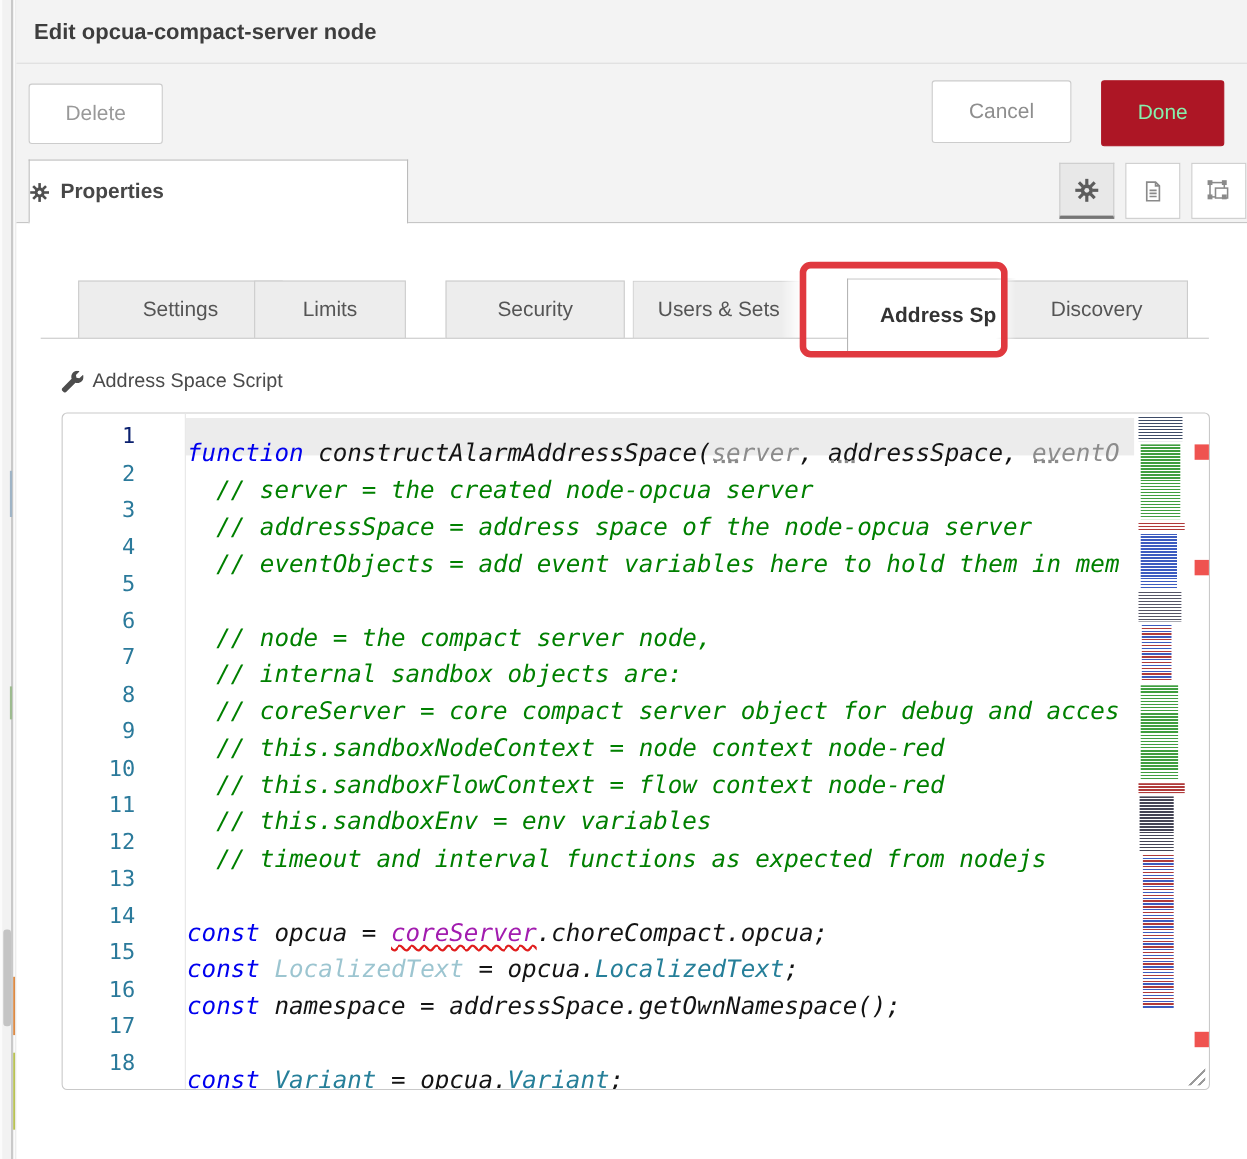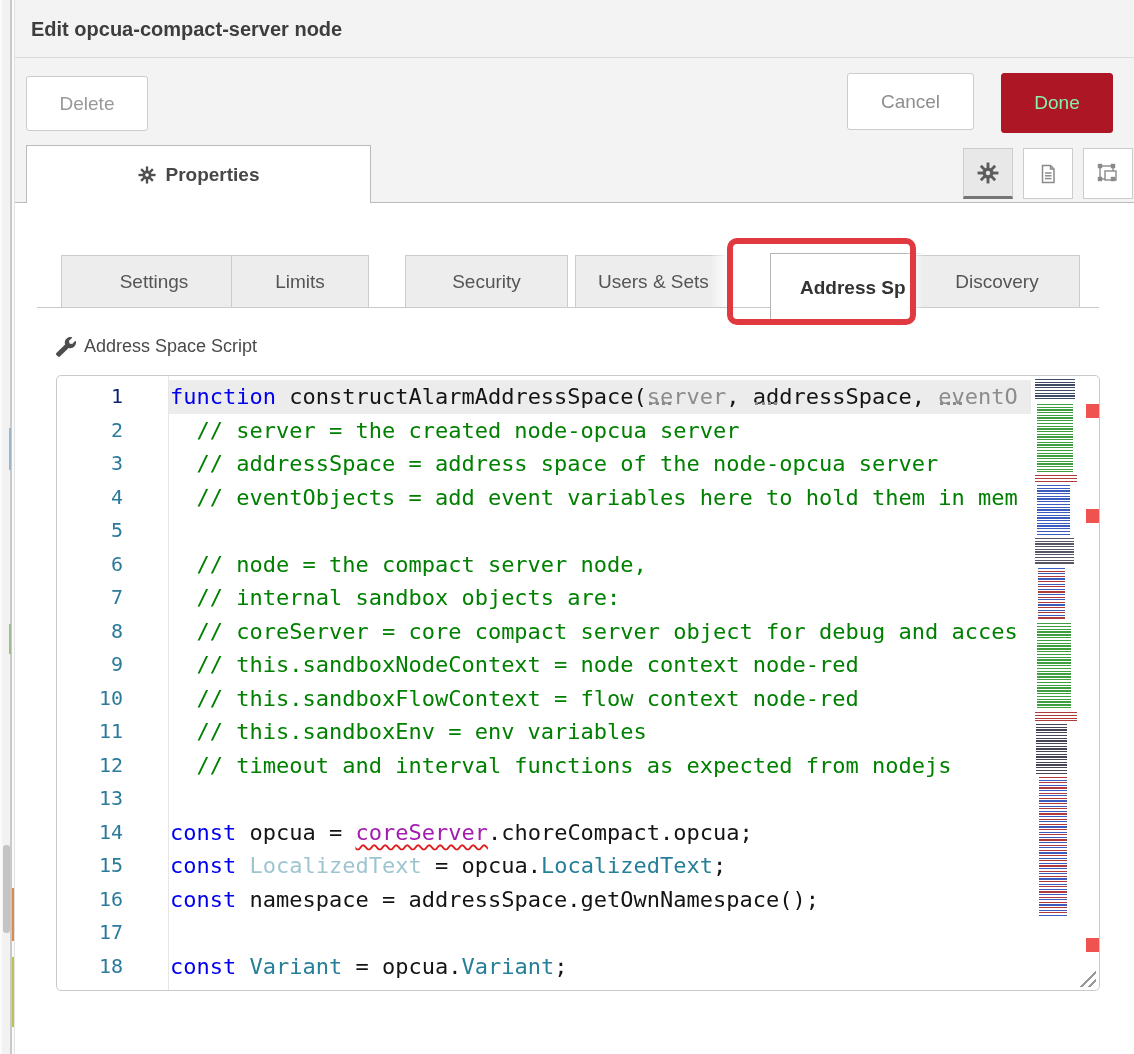--- a/index.html
+++ b/index.html
@@ -24,21 +24,21 @@
   .titlebar{ position:absolute; top:0; left:0; right:0; height:58px; border-bottom:1px solid #dcdcdc; }
   .title{ position:absolute; left:16px; top:0; line-height:58px; font-size:20px; font-weight:bold; color:#3d3d3d; }
 
   .btn{ position:absolute; font-family:"Liberation Sans",sans-serif; font-size:19px; border-radius:3px; cursor:pointer; }
   .btn-delete{ left:11px; top:76px; width:122px; height:55px; background:#fff; border:1px solid #ccc; color:#999; }
   .btn-cancel{ left:832px; top:73px; width:127px; height:57px; background:#fff; border:1px solid #ccc; color:#8e8e8e; }
   .btn-done{ left:986px; top:73px; width:112px; height:60px; background:var(--accent,#AD1625); border:1px solid var(--accent,#AD1625); color:#86efac; }
 
   .props-tab{ position:absolute; left:11px; top:145px; width:345px; height:58px; background:#fff;
     border:1px solid #bbb; border-bottom:none; z-index:3; display:flex; align-items:center; gap:10px;
-    font-size:19px; font-weight:bold; color:#474747; cursor:pointer;justify-content:center; }
+    font-size:19px; font-weight:bold; color:#474747; cursor:pointer; }
   .props-tab::after{ content:""; position:absolute; left:0; right:0; bottom:-1px; height:2px; background:#fff; }
 
   .icon-btn{ position:absolute; top:148px; width:50px; height:51px; background:#fff; border:1px solid #ccc;
     display:flex; align-items:center; justify-content:center; cursor:pointer; z-index:2; }
   .icon-btn.active{ background:#e8e8e8; border-color:#ccc; border-bottom:3px solid #757575; }
   .icon-btn.b1{ left:948px; } .icon-btn.b2{ left:1008px; } .icon-btn.b3{ left:1068px; }
 
   
   .body{ position:absolute; left:0; top:203px; right:0; bottom:0; background:#fff; }
   .tabs-baseline{ position:absolute; left:22px; top:104px; width:1062px; border-top:1px solid #c9c9c9; }
@@ -58,21 +58,21 @@
   
   .editor{ position:absolute; left:41px; top:172px; width:1044px; height:616px; background:#fff;
     border:1px solid #c9c9c9; border-radius:5px; overflow:hidden;
     font-family:"DejaVu Sans Mono", monospace; }
   .gutter{ position:absolute; left:0; top:4px; width:111px; }
   .gutter-row{ height:33.5px; line-height:33.5px; text-align:right; padding-right:45px;
     font-size:20px; color:var(--ln,#2B7A9B); }
   .gutter-row.active{ color:var(--lnActive,#0B216F); }
   .gutter-border{ position:absolute; left:111px; top:0; bottom:0; width:1px; background:#e7e7e7; }
   .current-line{ position:absolute; left:112px; top:4px; width:862px; height:33.5px; background:#ececec; }
-  .code{ position:absolute; left:113px; top:4px; width:861px; overflow:hidden; }
+  .code{ position:absolute; left:113px; top:20px; width:861px; overflow:hidden;font-style:italic; }
   .code-row{ height:33.5px; line-height:33.5px; font-size:22px; white-space:pre; color:#141414; }
   .tok-kw{ color:var(--kw,#0000EE); }
   .tok-cm{ color:var(--cm,#008000); }
   .tok-pl{ color:#141414; }
   .tok-ty{ color:var(--ty,#267F99); }
   .tok-tf{ color:var(--ty,#267F99); opacity:.45; }
   .tok-pu,.tok-pd{ position:relative; }
   .tok-pu{ color:#8c8c8c; }
   .tok-pd{ color:#141414; }
   .tok-pu::after,.tok-pd::after{ content:""; position:absolute; left:2px; bottom:4px; width:22px;
@@ -189,21 +189,21 @@
                 <rect x="15.8" y="15.8" width="4.4" height="4.4"></rect>
             </g>
           </svg>
         </span>
       </div>
     </div>
 
     <div class="body">
       <div class="tabs-baseline"></div>
       <div id="subtabs">
-          <div class="subtab" style="left: 46px; width: 186px;">Settings</div>
+          <div class="subtab" style="left: 56px; width: 186px;">Settings</div>
           <div class="subtab" style="left: 216px; width: 138px;">Limits</div>
           <div class="subtab" style="left: 390px; width: 163px;">Security</div>
           <div class="subtab clip" style="left: 560px; width: 157px; padding-left: 22px;">Users &amp; Sets</div>
           <div class="subtab active clip" style="left: 755px; width: 157px; padding-left: 29px;">Address Sp</div>
           <div class="subtab" style="left: 899px; width: 166px;">Discovery</div>
         </div>
       <div class="annotation"></div>
 
       <div class="section-label">
         <span>

